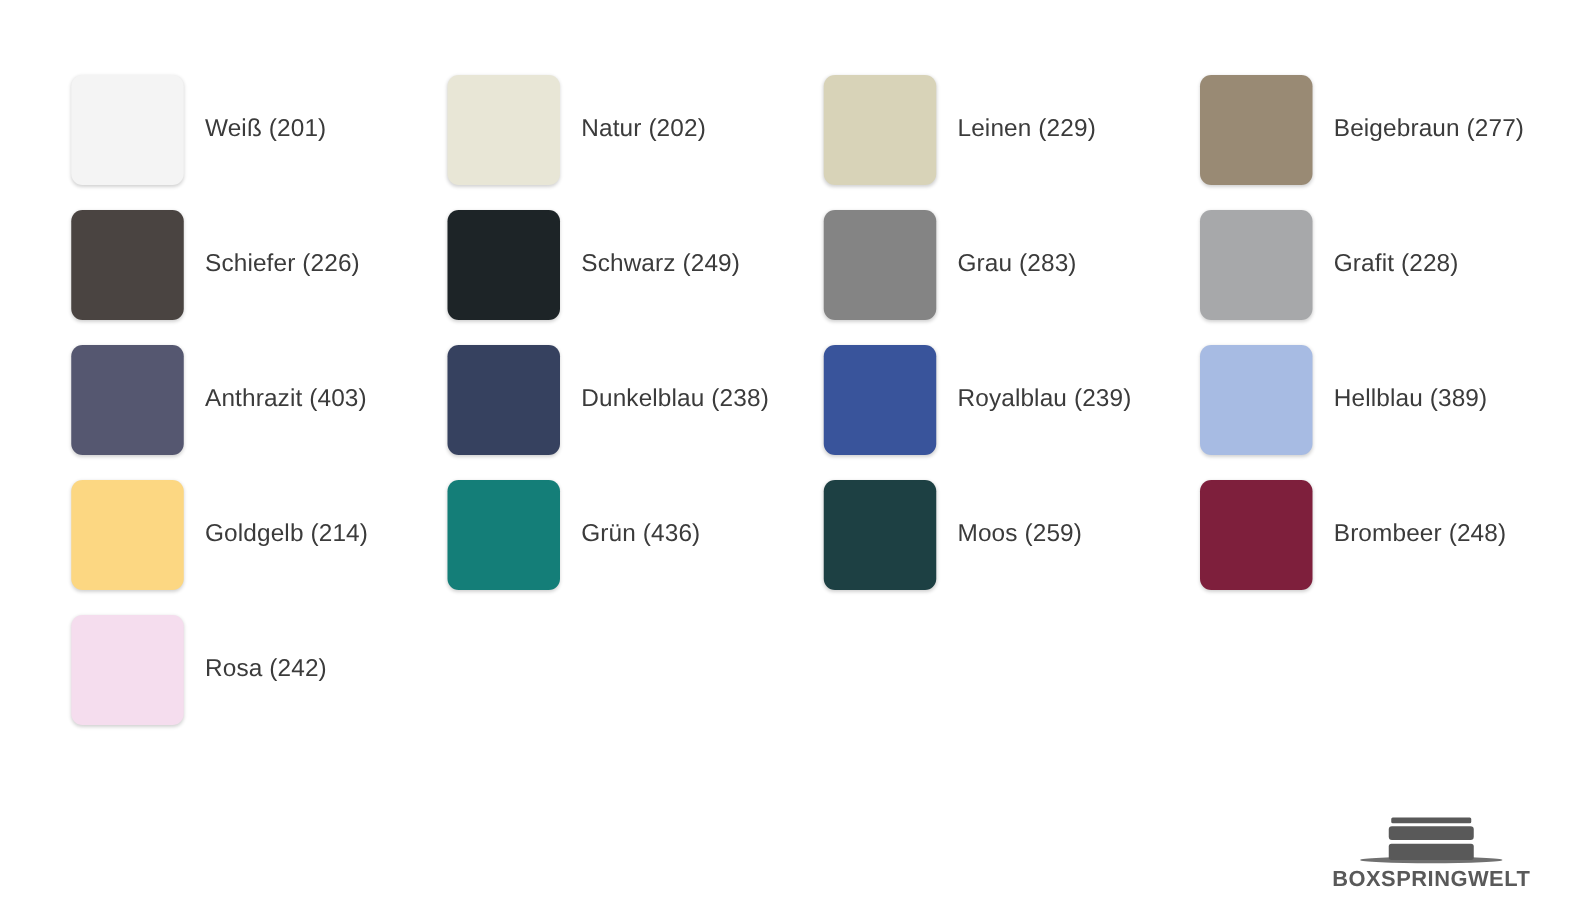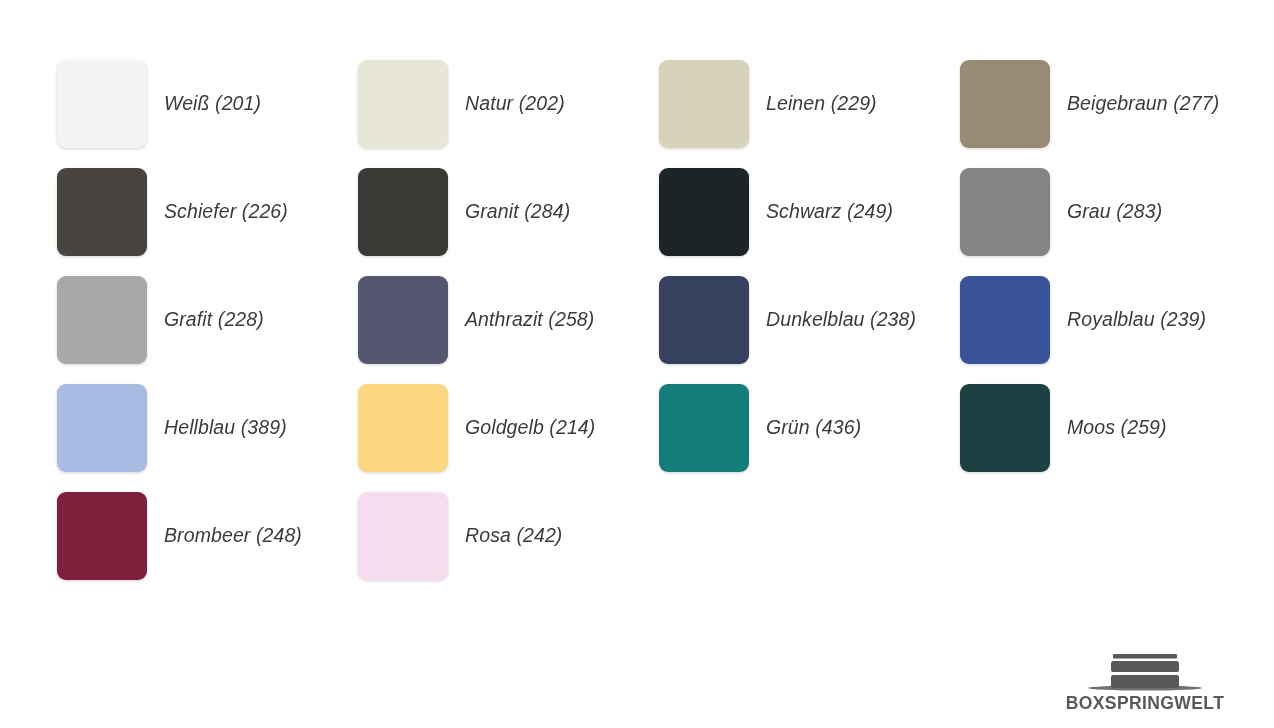--- a/index.html
+++ b/index.html
@@ -23,21 +23,20 @@
     width: 1160px;
     display: grid;
     grid-template-columns: repeat(4, 301px);
     grid-auto-rows: 108px;
   }
 
   .swatch-item {
     display: flex;
     align-items: center;
     gap: 17px;
-    font-style: italic;
   }
 
   .swatch-chip {
     width: 90px;
     height: 88px;
     border-radius: 9px;
     box-shadow: 0 1px 3px rgba(0, 0, 0, 0.18);
     flex: 0 0 auto;
   }
 
@@ -95,38 +94,34 @@
     </div>
     <div class="swatch-item">
       <div class="swatch-chip" style="background: rgb(153, 138, 116);"></div>
       <div class="swatch-label">Beigebraun (277)</div>
     </div>
     <div class="swatch-item">
       <div class="swatch-chip" style="background: rgb(74, 68, 65);"></div>
       <div class="swatch-label">Schiefer (226)</div>
     </div>
     <div class="swatch-item">
-      <div class="swatch-chip" style="background: rgb(58, 57, 54);"></div>
-      <div class="swatch-label">Granit (284)</div>
-    </div>
-    <div class="swatch-item">
       <div class="swatch-chip" style="background: rgb(29, 36, 39);"></div>
       <div class="swatch-label">Schwarz (249)</div>
     </div>
     <div class="swatch-item">
       <div class="swatch-chip" style="background: rgb(132, 132, 132);"></div>
       <div class="swatch-label">Grau (283)</div>
     </div>
     <div class="swatch-item">
       <div class="swatch-chip" style="background: rgb(167, 168, 170);"></div>
       <div class="swatch-label">Grafit (228)</div>
     </div>
     <div class="swatch-item">
       <div class="swatch-chip" style="background: rgb(85, 87, 112);"></div>
-      <div class="swatch-label">Anthrazit (258)</div>
+      <div class="swatch-label">Anthrazit (403)</div>
     </div>
     <div class="swatch-item">
       <div class="swatch-chip" style="background: rgb(54, 65, 95);"></div>
       <div class="swatch-label">Dunkelblau (238)</div>
     </div>
     <div class="swatch-item">
       <div class="swatch-chip" style="background: rgb(57, 84, 155);"></div>
       <div class="swatch-label">Royalblau (239)</div>
     </div>
     <div class="swatch-item">

